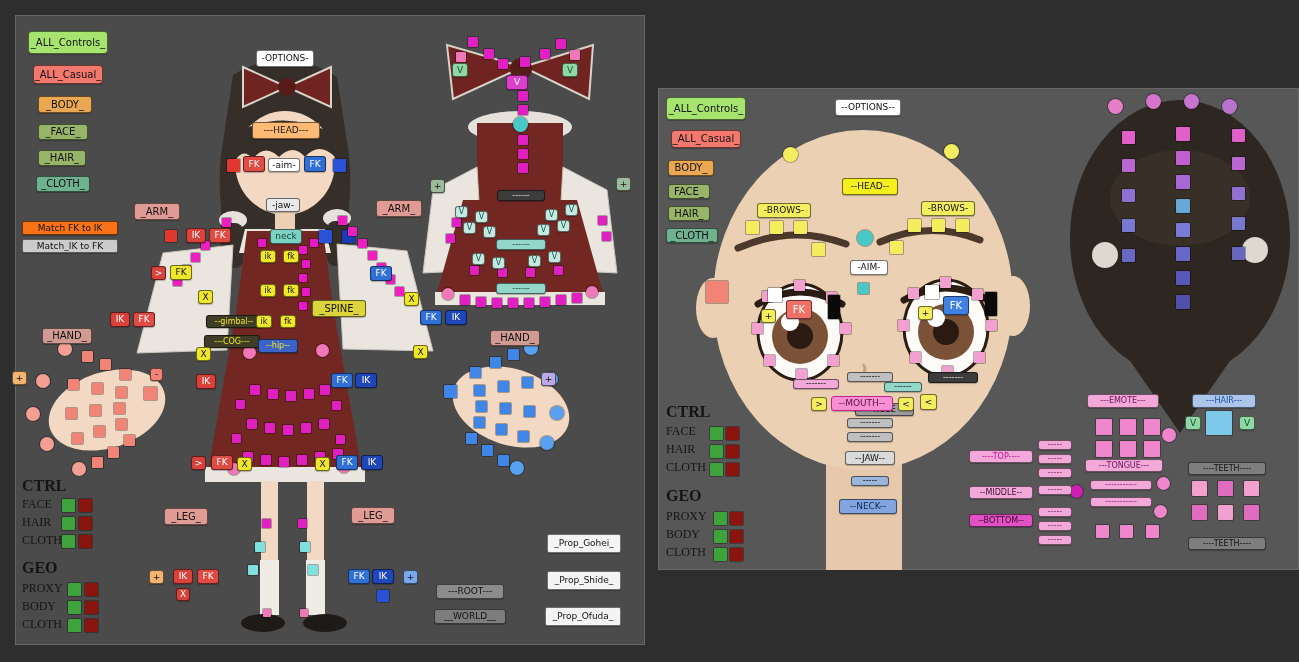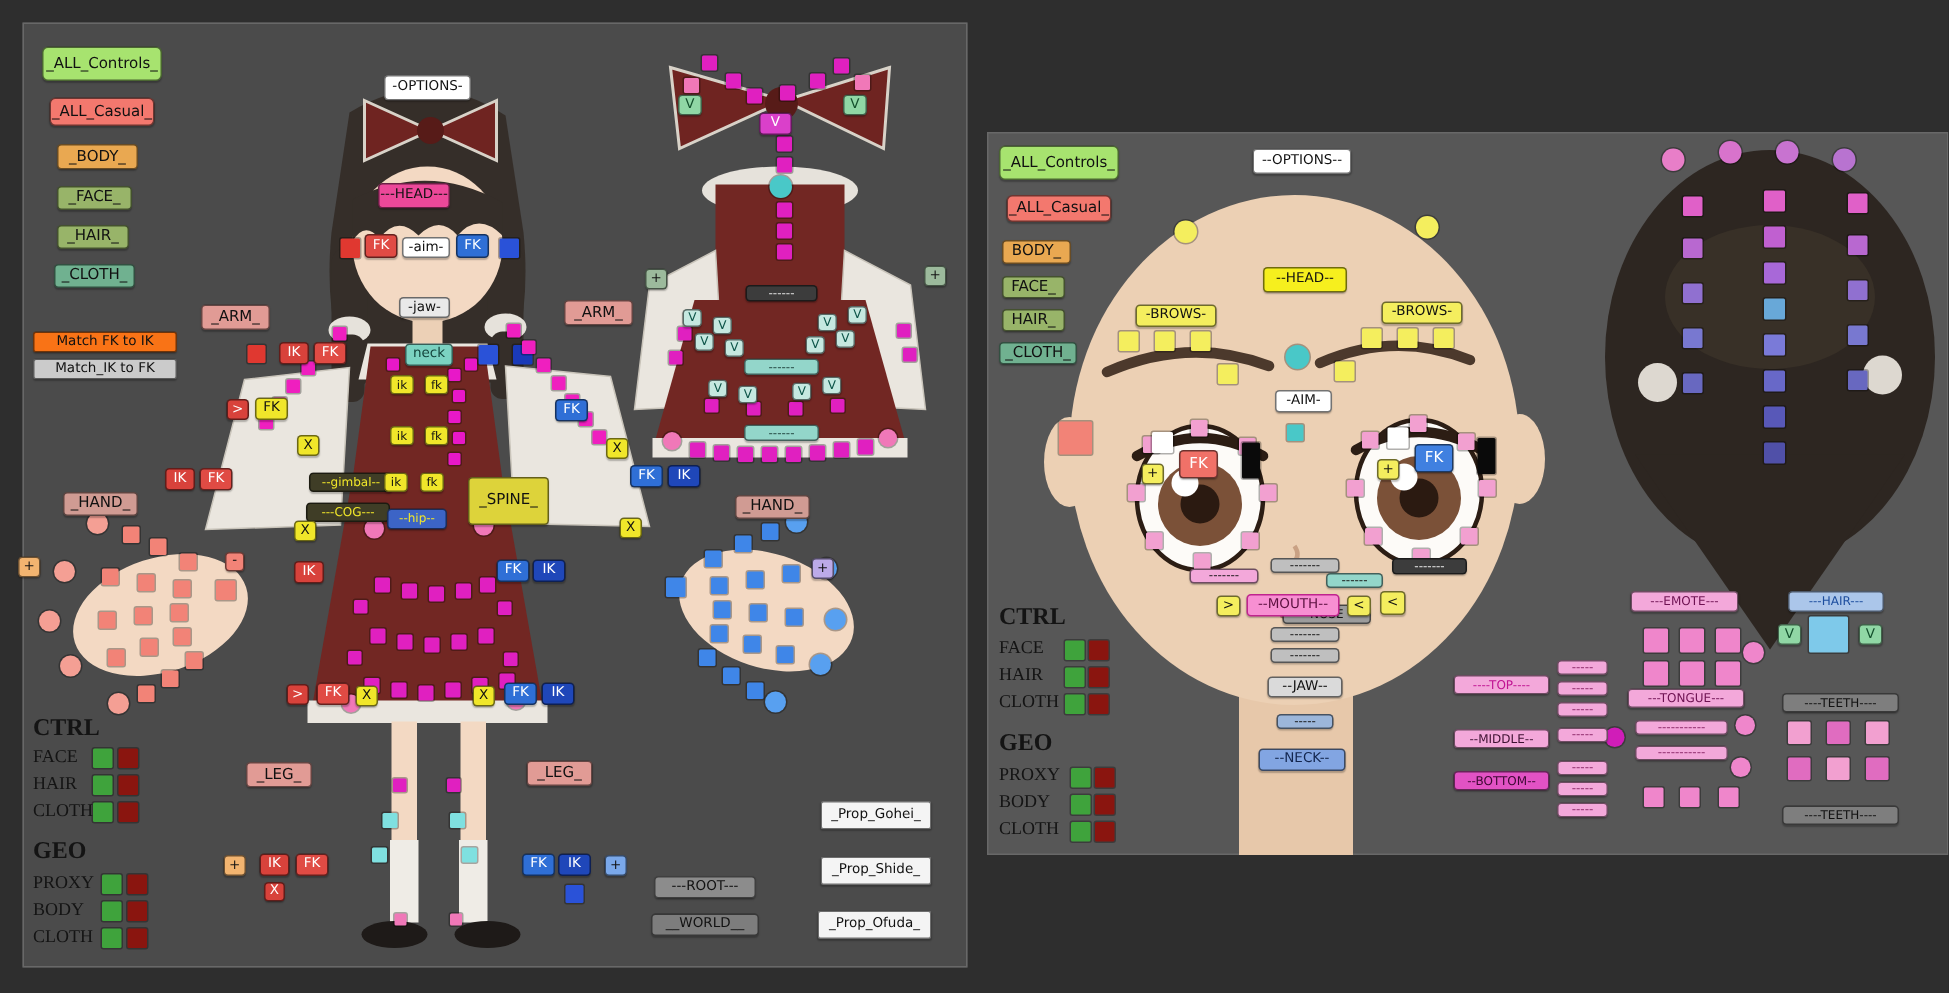--- a/index.html
+++ b/index.html
@@ -320,21 +320,21 @@
     <div class="dot" style="left: 730px; top: 530px; width: 13px; height: 13px; background: rgb(138, 21, 15); border-radius: 1px;"></div>
     <div class="dot" style="left: 714px; top: 548px; width: 13px; height: 13px; background: rgb(63, 163, 60); border-radius: 1px;"></div>
     <div class="dot" style="left: 730px; top: 548px; width: 13px; height: 13px; background: rgb(138, 21, 15); border-radius: 1px;"></div>
     <div class="btn" style="left: 28px; top: 31px; width: 80px; height: 23px; background: rgb(167, 227, 111); color: rgb(17, 17, 17); font-size: 10px; border-radius: 4px;">_ALL_Controls_</div>
     <div class="btn" style="left: 33px; top: 65px; width: 70px; height: 19px; background: rgb(243, 120, 110); color: rgb(17, 17, 17); font-size: 10px; border-radius: 4px;">_ALL_Casual_</div>
     <div class="btn" style="left: 38px; top: 96px; width: 54px; height: 17px; background: rgb(233, 168, 81); color: rgb(17, 17, 17); font-size: 10px; border-radius: 3px;">_BODY_</div>
     <div class="btn" style="left: 38px; top: 124px; width: 50px; height: 16px; background: rgb(152, 180, 105); color: rgb(17, 17, 17); font-size: 10px; border-radius: 3px;">_FACE_</div>
     <div class="btn" style="left: 38px; top: 150px; width: 48px; height: 16px; background: rgb(152, 180, 105); color: rgb(17, 17, 17); font-size: 10px; border-radius: 3px;">_HAIR_</div>
     <div class="btn" style="left: 36px; top: 176px; width: 54px; height: 16px; background: rgb(112, 177, 144); color: rgb(17, 17, 17); font-size: 10px; border-radius: 3px;">_CLOTH_</div>
     <div class="btn" style="left: 256px; top: 50px; width: 58px; height: 17px; background: rgb(255, 255, 255); color: rgb(17, 17, 17); font-size: 9px; border-radius: 3px;">-OPTIONS-</div>
-    <div class="btn" style="left: 252px; top: 122px; width: 48px; height: 17px; background: #ec4899; color: rgb(17, 17, 17); font-size: 9px; border-radius: 3px;">---HEAD---</div>
+    <div class="btn" style="left: 252px; top: 122px; width: 68px; height: 17px; background: #fdba74; color: rgb(17, 17, 17); font-size: 9px; border-radius: 3px;">---HEAD---</div>
     <div class="btn" style="left: 243px; top: 156px; width: 22px; height: 16px; background: rgb(224, 75, 68); color: rgb(255, 255, 255); font-size: 9px; border-radius: 3px;">FK</div>
     <div class="btn" style="left: 268px; top: 158px; width: 32px; height: 14px; background: rgb(255, 255, 255); color: rgb(17, 17, 17); font-size: 9px; border-radius: 3px;">-aim-</div>
     <div class="btn" style="left: 304px; top: 156px; width: 22px; height: 16px; background: rgb(47, 111, 214); color: rgb(255, 255, 255); font-size: 9px; border-radius: 3px;">FK</div>
     <div class="btn" style="left: 266px; top: 198px; width: 34px; height: 14px; background: rgb(233, 233, 233); color: rgb(17, 17, 17); font-size: 9px; border-radius: 3px;">-jaw-</div>
     <div class="btn" style="left: 134px; top: 203px; width: 46px; height: 17px; background: rgb(225, 155, 149); color: rgb(17, 17, 17); font-size: 10px; border-radius: 3px;">_ARM_</div>
     <div class="btn" style="left: 376px; top: 200px; width: 46px; height: 17px; background: rgb(225, 155, 149); color: rgb(17, 17, 17); font-size: 10px; border-radius: 3px;">_ARM_</div>
     <div class="btn" style="left: 22px; top: 221px; width: 96px; height: 14px; background: #f97316; color: rgb(17, 17, 17); font-size: 9px; border-radius: 2px;">Match FK to IK</div>
     <div class="btn" style="left: 22px; top: 239px; width: 96px; height: 14px; background: rgb(203, 203, 203); color: rgb(17, 17, 17); font-size: 9px; border-radius: 2px;">Match_IK to FK</div>
     <div class="btn" style="left: 270px; top: 229px; width: 32px; height: 15px; background: rgb(123, 210, 193); color: rgb(20, 68, 60); font-size: 9px; border-radius: 3px;">neck</div>
     <div class="btn" style="left: 186px; top: 228px; width: 20px; height: 15px; background: rgb(216, 66, 59); color: rgb(255, 255, 255); font-size: 9px; border-radius: 3px;">IK</div>
@@ -342,21 +342,21 @@
     <div class="btn" style="left: 151px; top: 266px; width: 15px; height: 14px; background: rgb(216, 66, 59); color: rgb(255, 255, 255); font-size: 9px; border-radius: 3px;">&gt;</div>
     <div class="btn" style="left: 170px; top: 265px; width: 22px; height: 15px; background: rgb(240, 230, 42); color: rgb(17, 17, 17); font-size: 9px; border-radius: 3px;">FK</div>
     <div class="btn" style="left: 198px; top: 290px; width: 15px; height: 14px; background: rgb(240, 230, 42); color: rgb(17, 17, 17); font-size: 9px; border-radius: 3px;">X</div>
     <div class="btn" style="left: 370px; top: 266px; width: 22px; height: 15px; background: rgb(47, 111, 214); color: rgb(255, 255, 255); font-size: 9px; border-radius: 3px;">FK</div>
     <div class="btn" style="left: 404px; top: 292px; width: 15px; height: 14px; background: rgb(240, 230, 42); color: rgb(17, 17, 17); font-size: 9px; border-radius: 3px;">X</div>
     <div class="btn" style="left: 110px; top: 312px; width: 20px; height: 15px; background: rgb(216, 66, 59); color: rgb(255, 255, 255); font-size: 9px; border-radius: 3px;">IK</div>
     <div class="btn" style="left: 133px; top: 312px; width: 22px; height: 15px; background: rgb(224, 75, 68); color: rgb(255, 255, 255); font-size: 9px; border-radius: 3px;">FK</div>
     <div class="btn" style="left: 420px; top: 310px; width: 22px; height: 15px; background: rgb(47, 111, 214); color: rgb(255, 255, 255); font-size: 9px; border-radius: 3px;">FK</div>
     <div class="btn" style="left: 445px; top: 310px; width: 22px; height: 15px; background: rgb(31, 71, 185); color: rgb(255, 255, 255); font-size: 9px; border-radius: 3px;">IK</div>
     <div class="btn" style="left: 206px; top: 315px; width: 56px; height: 13px; background: rgb(63, 61, 38); color: rgb(240, 230, 42); font-size: 8px; border-radius: 3px;">--gimbal--</div>
-    <div class="btn" style="left: 312px; top: 318px; width: 54px; height: 32px; background: rgb(221, 211, 58); color: rgb(17, 17, 17); font-size: 10px; border-radius: 3px;">_SPINE_</div>
+    <div class="btn" style="left: 312px; top: 300px; width: 54px; height: 17px; background: rgb(221, 211, 58); color: rgb(17, 17, 17); font-size: 10px; border-radius: 3px;">_SPINE_</div>
     <div class="btn" style="left: 204px; top: 335px; width: 56px; height: 13px; background: rgb(63, 61, 38); color: rgb(240, 230, 42); font-size: 8px; border-radius: 3px;">---COG---</div>
     <div class="btn" style="left: 258px; top: 339px; width: 40px; height: 14px; background: rgb(60, 100, 198); color: rgb(240, 230, 42); font-size: 8px; border-radius: 3px;">--hip--</div>
     <div class="btn" style="left: 42px; top: 328px; width: 50px; height: 16px; background: rgb(208, 155, 147); color: rgb(17, 17, 17); font-size: 10px; border-radius: 3px;">_HAND_</div>
     <div class="btn" style="left: 490px; top: 330px; width: 50px; height: 16px; background: rgb(208, 155, 147); color: rgb(17, 17, 17); font-size: 10px; border-radius: 3px;">_HAND_</div>
     <div class="btn" style="left: 196px; top: 347px; width: 15px; height: 14px; background: rgb(240, 230, 42); color: rgb(17, 17, 17); font-size: 9px; border-radius: 3px;">X</div>
     <div class="btn" style="left: 413px; top: 345px; width: 15px; height: 14px; background: rgb(240, 230, 42); color: rgb(17, 17, 17); font-size: 9px; border-radius: 3px;">X</div>
     <div class="btn" style="left: 196px; top: 374px; width: 20px; height: 15px; background: rgb(216, 66, 59); color: rgb(255, 255, 255); font-size: 9px; border-radius: 3px;">IK</div>
     <div class="btn" style="left: 331px; top: 373px; width: 22px; height: 15px; background: rgb(47, 111, 214); color: rgb(255, 255, 255); font-size: 9px; border-radius: 3px;">FK</div>
     <div class="btn" style="left: 355px; top: 373px; width: 22px; height: 15px; background: rgb(31, 71, 185); color: rgb(255, 255, 255); font-size: 9px; border-radius: 3px;">IK</div>
     <div class="btn" style="left: 12px; top: 371px; width: 15px; height: 14px; background: rgb(242, 180, 112); color: rgb(17, 17, 17); font-size: 9px; border-radius: 3px;">+</div>

